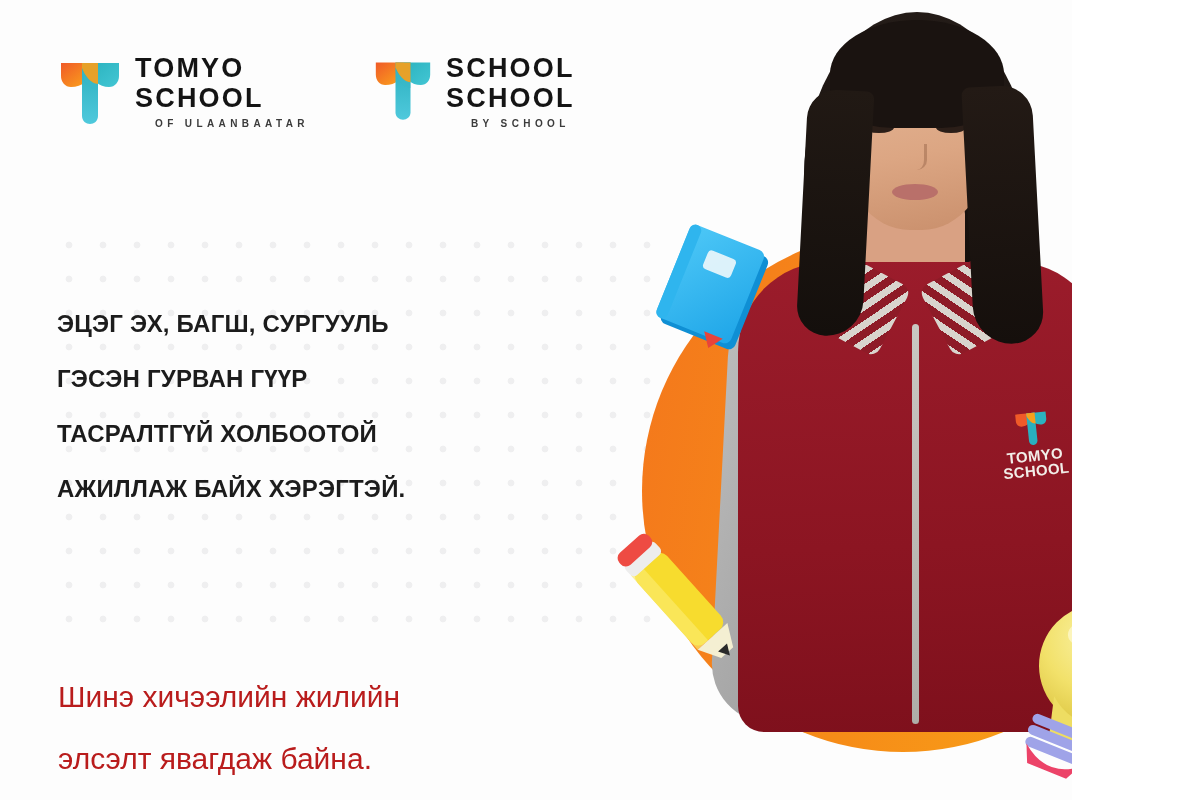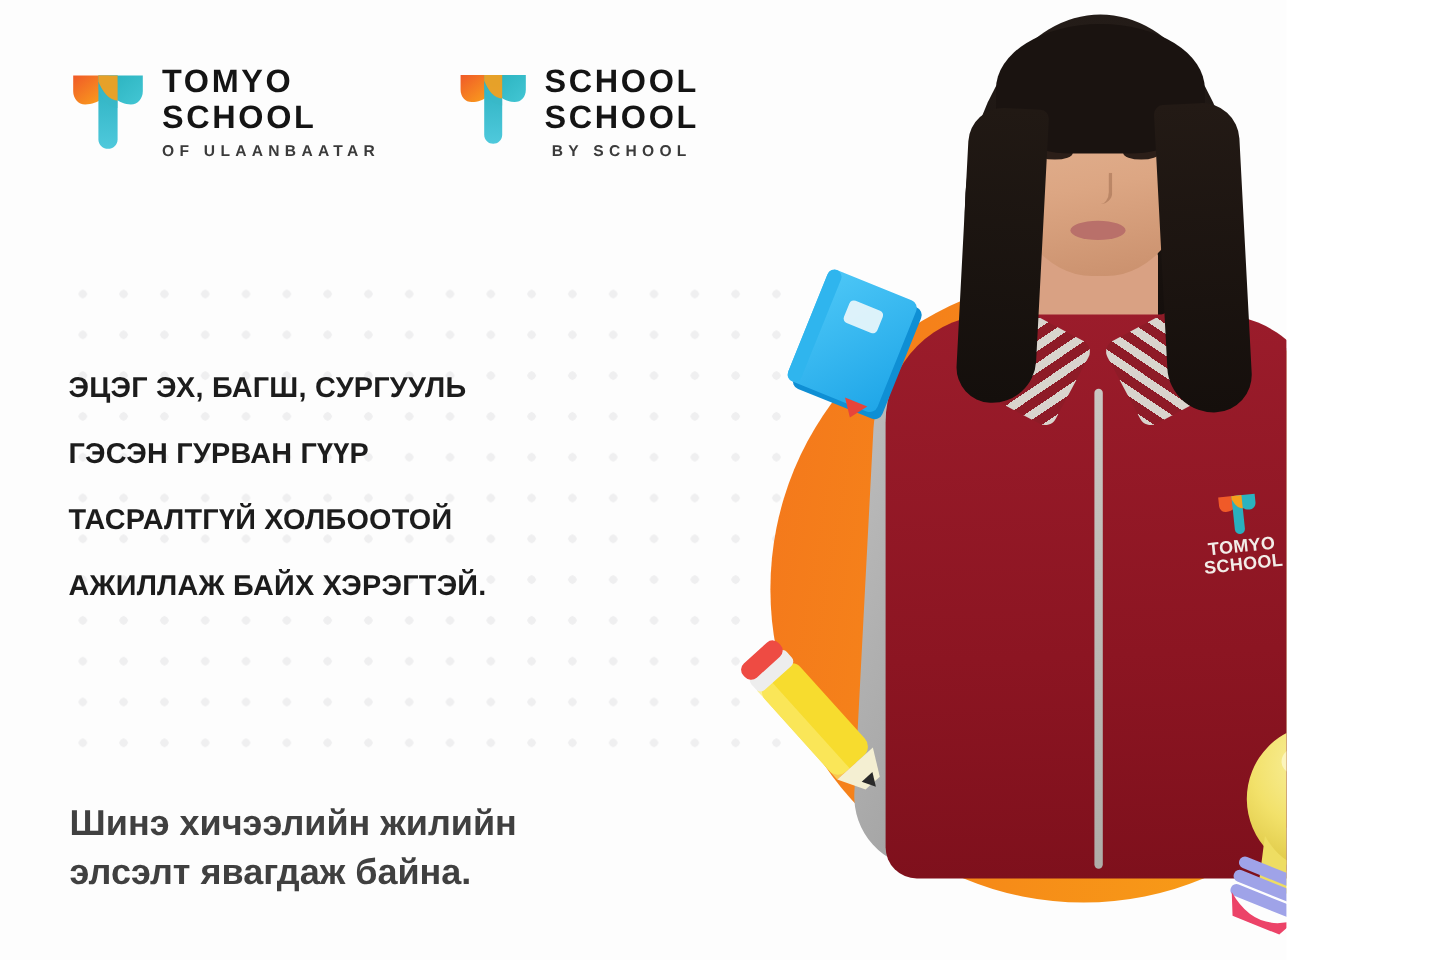--- a/index.html
+++ b/index.html
@@ -52,25 +52,26 @@
   }
   .logo-line1, .logo-line2 {
     font-weight: 700;
     font-size: 27px;
     letter-spacing: 2.2px;
     line-height: 1.07;
     color: #141414;
   }
   .logo-line2 { margin-top: 1px; }
   .logo-tag {
-    font-size: 13px;
+    font-size: 10px;
     font-weight: 700;
     letter-spacing: 4.4px;
     color: #3B3B3B;
     margin-top: 5px;
+    margin-left: 20px;
   }
   .logo-tag.centered { text-align: center; }
 
   
   .headline {
     position: absolute;
     left: 57px;
     top: 296px;
     width: 610px;
     font-weight: 700;
@@ -82,23 +83,23 @@
     white-space: pre-line;
   }
 
   
   .subtitle {
     position: absolute;
     left: 58px;
     top: 666px;
     width: 520px;
     font-size: 30px;
-    line-height: 41px;
-    color: #404040;
-    font-weight: 700;
+    line-height: 62px;
+    color: #b91c1c;
+    font-weight: 400;
     white-space: pre-line;
   }
 
   
   .hero {
     position: absolute;
     left: 600px;
     top: 0;
     width: 600px;
     height: 800px;

